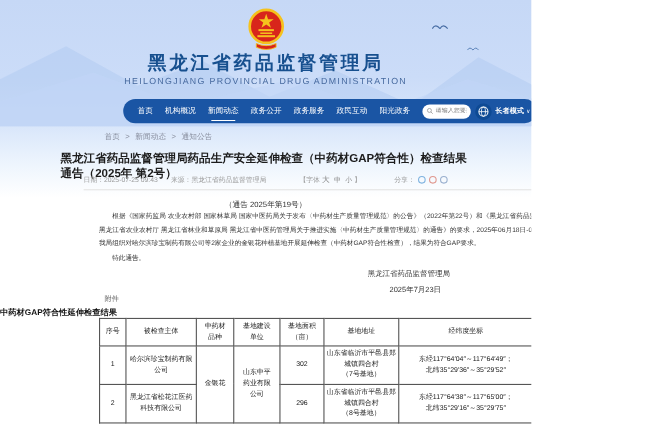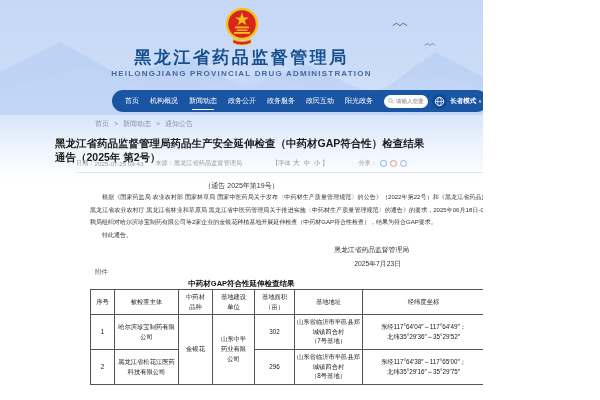--- a/index.html
+++ b/index.html
@@ -5,21 +5,21 @@
   * { margin:0; padding:0; box-sizing:border-box; }
   body { background:#fff; font-family:"Liberation Sans", sans-serif; }
   .page { position:relative; width:483px; height:400px; overflow:hidden;
           background:linear-gradient(180deg,#c6d8f6 0px,#cbdcf8 70px,#d7e5fa 112px,#eef5fd 150px,#ffffff 180px,#ffffff 400px); }
   .mountains { position:absolute; top:0; left:0; }
   .birds { position:absolute; }
   .emblem { position:absolute; top:7px; left:50%; transform:translateX(-50%); }
   .banner-title { position:absolute; top:46px; width:100%; text-align:center;
                   font-size:17px; font-weight:bold; color:#17508f; letter-spacing:2.5px; }
   .banner-sub { position:absolute; top:69px; width:100%; text-align:center;
-                font-size:8px; font-weight:bold; color:#46699e; letter-spacing:1.2px; }
+                font-size:8px; font-weight:normal; color:#46699e; letter-spacing:1.2px; }
   .nav { position:absolute; top:90px; left:112px; width:376px; height:22px;
          background:#1a55a4; border-radius:11px; display:flex; align-items:center;
          padding:0 6px 0 13px; }
   .nav-item { font-size:7px; color:#fff; margin-right:11px; position:relative;
               white-space:nowrap; cursor:pointer; }
   .nav-item.active::after { content:""; position:absolute; left:3px; right:3px;
               bottom:-4px; height:1.5px; background:#fff; border-radius:1px; }
   .search { display:flex; align-items:center; background:#fff; border-radius:7px;
             height:13px; width:62px; padding:0 4px; margin-left:auto; }
   .search input { border:0; outline:0; width:100%; font-size:5.5px; color:#444; background:transparent; }
@@ -45,21 +45,21 @@
                   border:1px solid #9ab0cf; margin-left:3px; cursor:pointer; }
   .divider { position:absolute; top:172px; left:76px; width:448px; height:1px; background:#e4e4e4; }
   .notice-no { position:absolute; top:181px; width:100%; text-align:center; font-size:7px; color:#333; }
   .body-text { position:absolute; top:191px; left:90px; width:422px;
                font-size:6px; line-height:12.5px; color:#333; text-align:justify; }
   .body-text p { text-indent:2em; }
   .sig-block { position:absolute; top:243px; right:74px; text-align:right;
                font-size:6.8px; color:#333; line-height:13.5px; }
   .sig-block .sig-date { padding-right:8px; }
   .attach { position:absolute; top:268px; left:95px; font-size:6.5px; color:#666; }
-  .tbl-title { position:absolute; top:279px; width:100%; text-align:center;
+  .tbl-title { position:absolute; top:279px; width:100%; 
                font-size:7.5px; font-weight:bold; color:#111; }
   .tbl { position:absolute; top:289px; left:90px; width:422px; border-collapse:collapse;
          font-size:6.3px; color:#222; table-layout:fixed; }
   .tbl th, .tbl td { border:1px solid #555; text-align:center; vertical-align:middle;
          padding:2px 2px; white-space:pre-line; line-height:1.55; font-weight:normal; }
   .tbl thead th { height:24px; }
   .tbl tbody td { height:35px; }
 </style>
 </head>
 <body>

